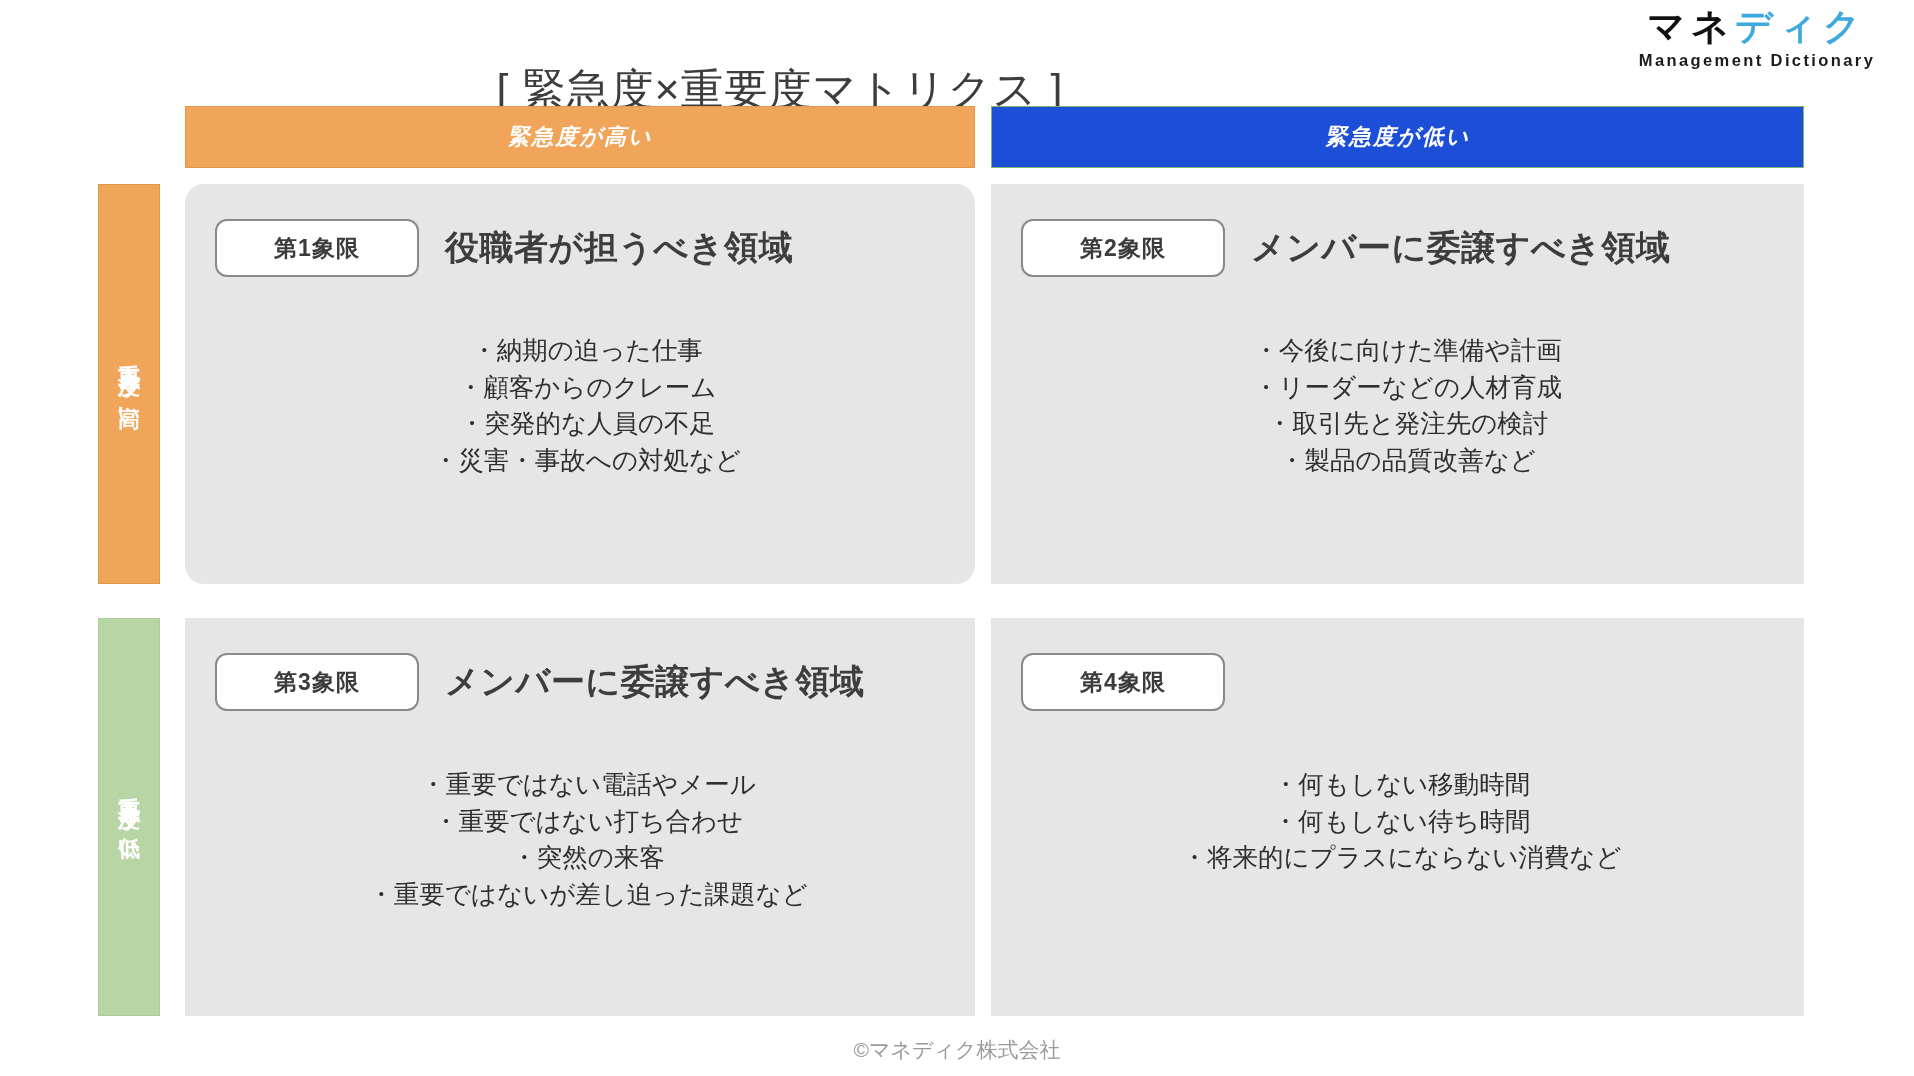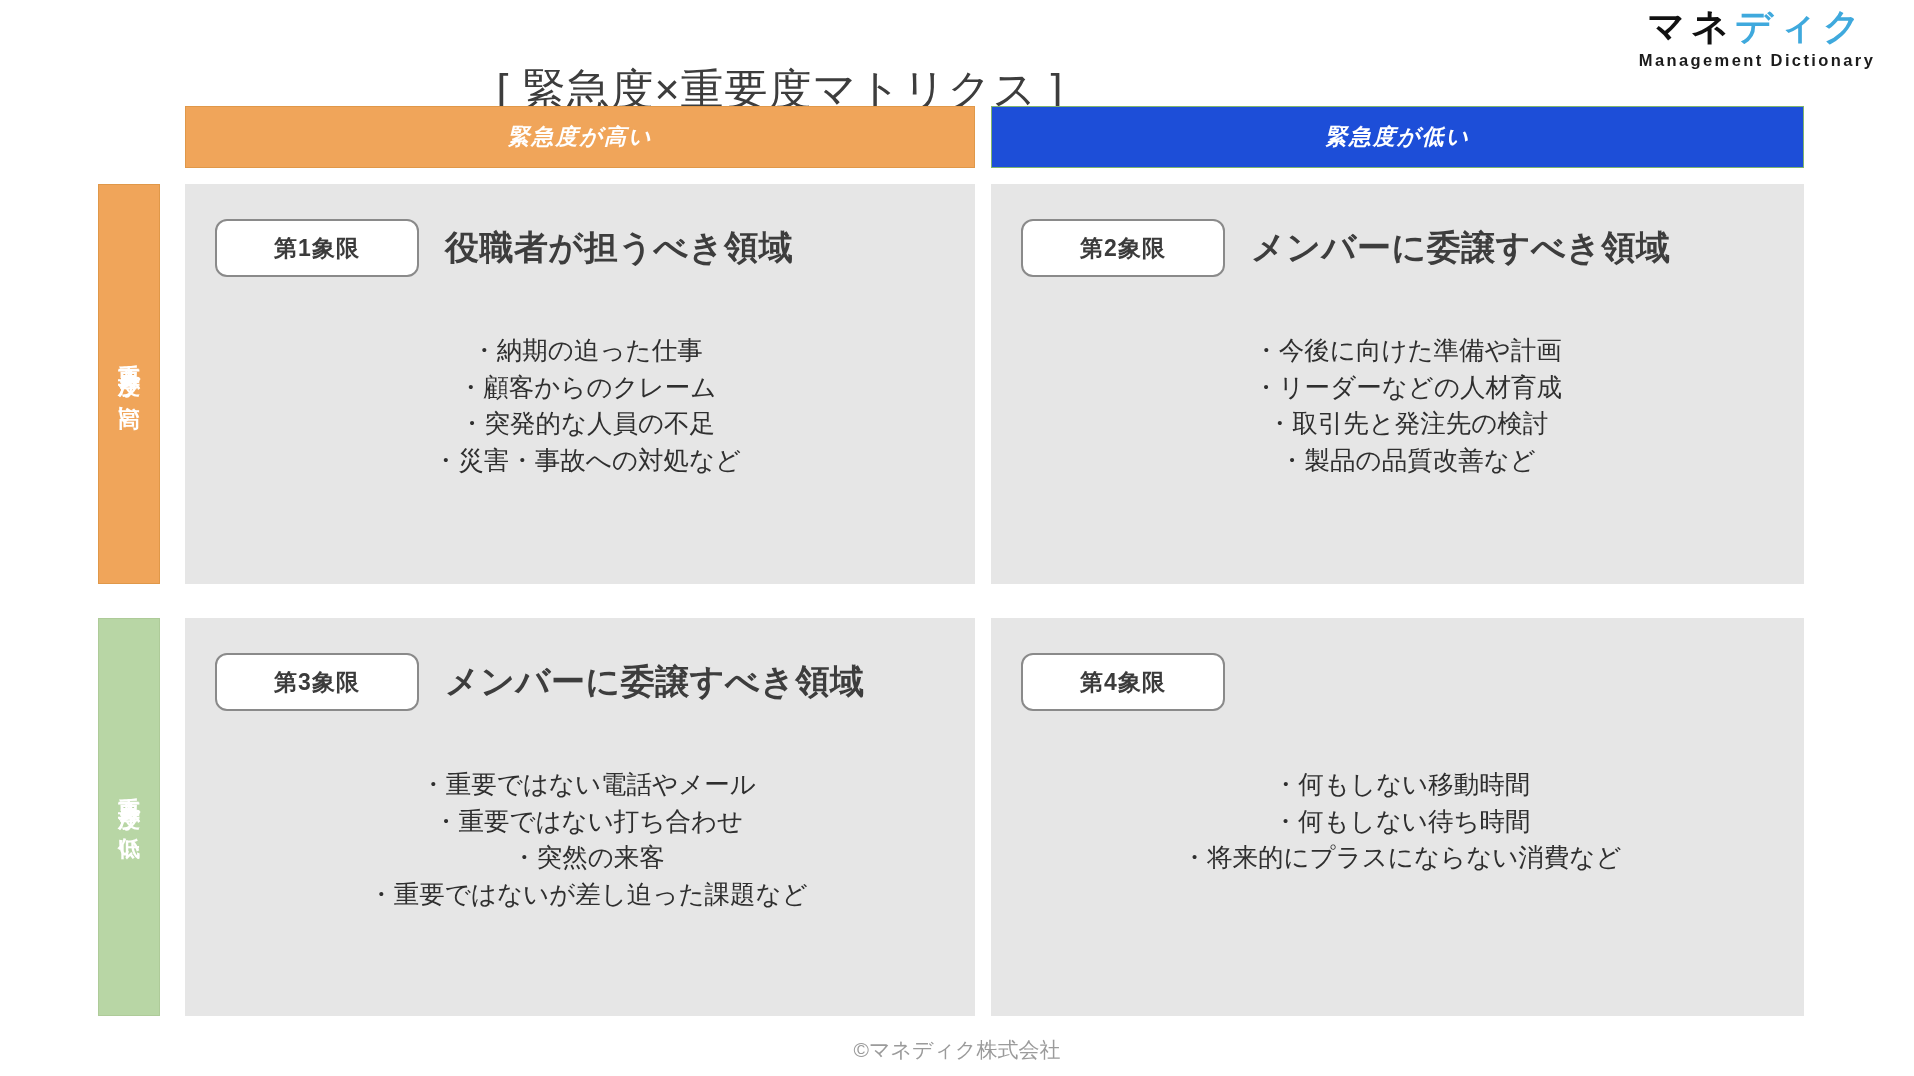--- a/index.html
+++ b/index.html
@@ -135,21 +135,21 @@
     background: #b8d6a5;
     border: 1px solid #aecb99;
   }
 
   
   .quadrant {
     position: absolute;
     background: #e6e6e6;
     box-sizing: border-box;
   }
-  .q1 { left: 87px;  top: 78px;  width: 790px; height: 400px; }
+  .q1 { left: 87px;  top: 78px;  width: 790px; height: 400px; border-radius: 19px; }
   .q2 { left: 893px; top: 78px;  width: 813px; height: 400px; }
   .q3 { left: 87px;  top: 512px; width: 790px; height: 398px; }
   .q4 { left: 893px; top: 512px; width: 813px; height: 398px; }
 
   .quad-head {
     position: absolute;
     top: 34px;
     left: 30px;
     right: 10px;
     display: flex;

